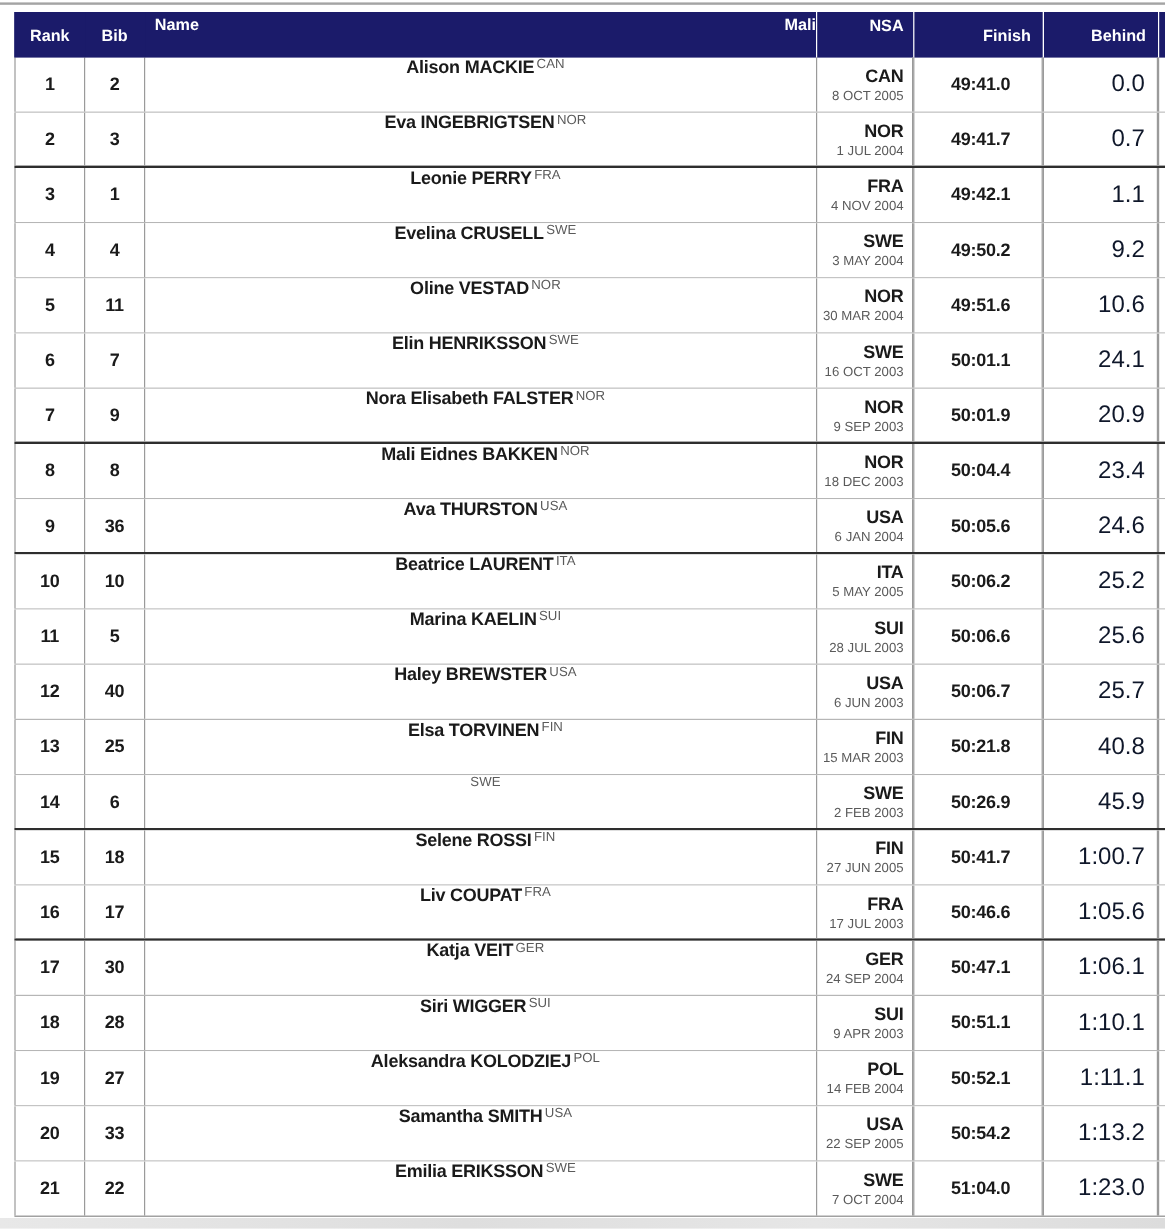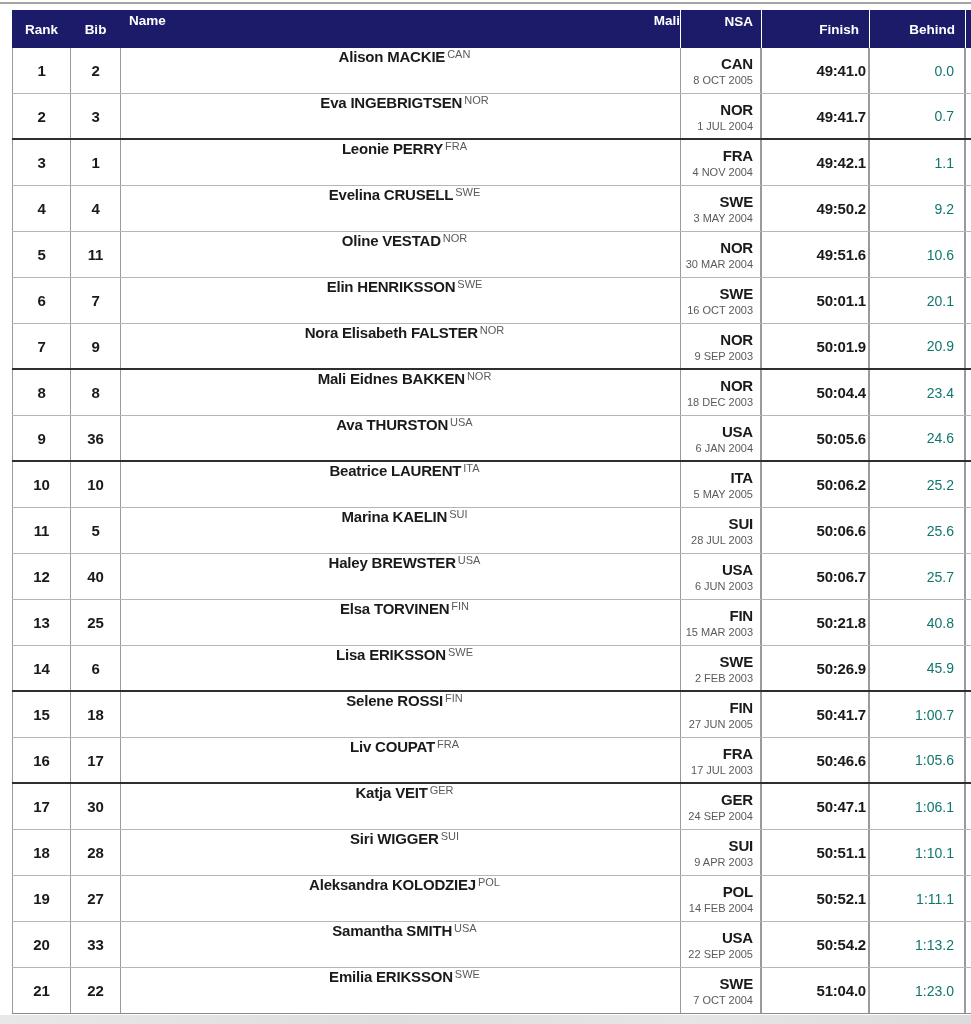--- a/index.html
+++ b/index.html
@@ -34,29 +34,29 @@
   .row.thick { border-bottom:2px solid #2e2e2e; }
   .row:last-child { border-bottom:1px solid #8b8b8b; }
   .row > .cell { border-left:1px solid #9a9a9a; height:100%; }
   .cell.rank   { width:58px; display:flex; align-items:center; justify-content:center; }
   .cell.bib    { width:50px; display:flex; align-items:center; justify-content:center; }
   .cell.name   { width:560px; display:flex; flex-direction:row; justify-content:center;
                  padding-left:8px; gap:2px; }
   .cell.nsa    { width:81px; display:flex; flex-direction:column; justify-content:center;
                  align-items:flex-end; padding-right:7px; gap:2px; border-right:1px solid #9a9a9a; }
   .cell.finish { width:108px; display:flex; align-items:center; justify-content:flex-end;
-                 padding-right:2px; border-right:1px solid #9a9a9a; }
+                 padding-right:26px; border-right:1px solid #9a9a9a; }
   .cell.behind { width:96px; display:flex; align-items:center; justify-content:flex-end;
                  padding-right:10px; border-right:1px solid #9a9a9a; }
   .cell.part   { width:8px; }
 
   .b15 { font-weight:bold; font-size:15px; color:#1a1a1a; letter-spacing:-0.2px;
          white-space:nowrap; }
   .sub { font-size:11px; color:#5a5a5a; white-space:nowrap; }
-  .reg { font-size:14px; color:#0f766e; white-space:nowrap; }
+  .reg { font-size:20px; color:#0f172a; white-space:nowrap; }
 
   
   .bottom-strip { position:absolute; left:0; top:1015px; width:971px; height:9px;
                   background:linear-gradient(90deg,#e8e8e8 0%,#dedede 40%,#e6e6e6 70%,#dcdcdc 100%); }
 </style>
 </head>
 <body>
 
 <div class="page">
   <div class="top-rule"></div>
@@ -214,21 +214,21 @@
       <span class="sub">SWE</span>
     </div>
     <div class="cell nsa">
       <span class="b15">SWE</span>
       <span class="sub">16 OCT 2003</span>
     </div>
     <div class="cell finish">
       <span class="b15">50:01.1</span>
     </div>
     <div class="cell behind">
-      <span class="reg">20.1</span>
+      <span class="reg">24.1</span>
     </div>
     <div class="cell part"></div>
   </div>
         <div class="row thick">
     <div class="cell rank">
       <span class="b15">7</span>
     </div>
     <div class="cell bib">
       <span class="b15">9</span>
     </div>
@@ -387,21 +387,20 @@
     <div class="cell part"></div>
   </div>
         <div class="row thick">
     <div class="cell rank">
       <span class="b15">14</span>
     </div>
     <div class="cell bib">
       <span class="b15">6</span>
     </div>
     <div class="cell name">
-      <span class="b15">Lisa ERIKSSON</span>
       <span class="sub">SWE</span>
     </div>
     <div class="cell nsa">
       <span class="b15">SWE</span>
       <span class="sub">2 FEB 2003</span>
     </div>
     <div class="cell finish">
       <span class="b15">50:26.9</span>
     </div>
     <div class="cell behind">

